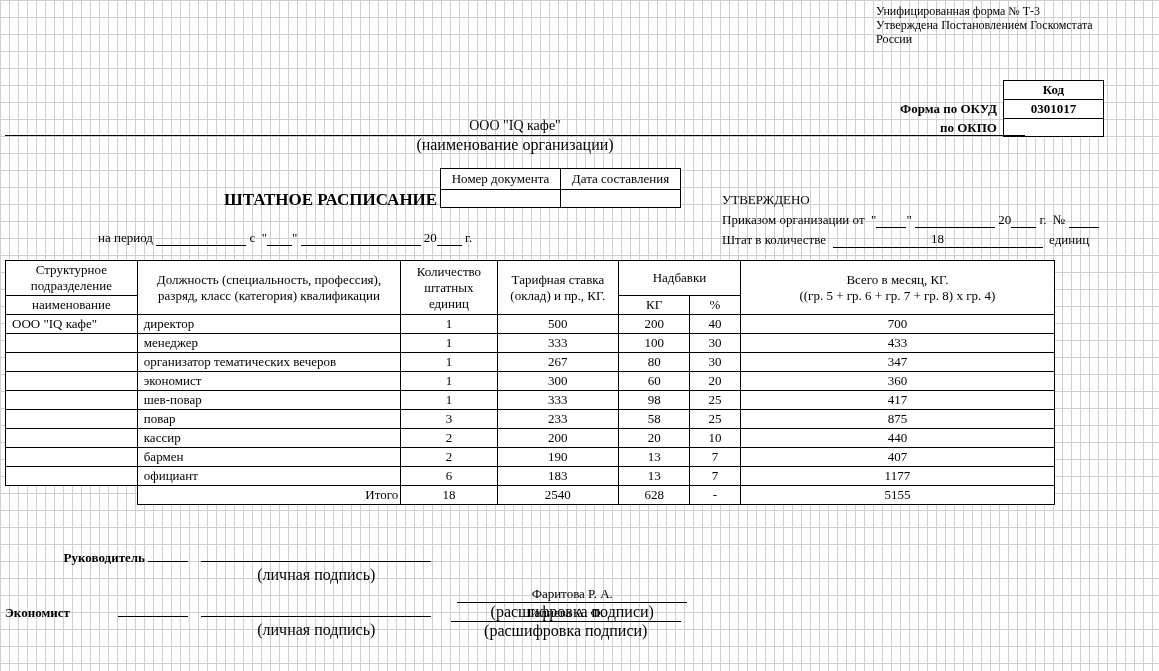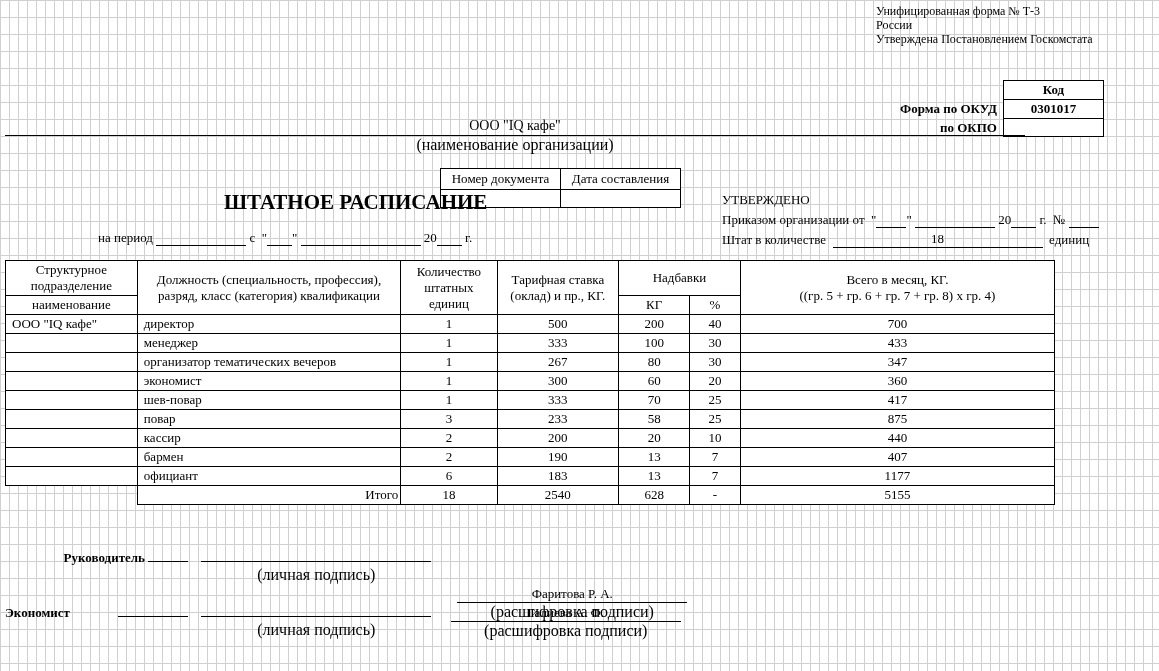--- a/index.html
+++ b/index.html
@@ -116,22 +116,22 @@
     }
   </style>
 </head>
 <body>
 
 <div class="grid-bg"></div>
 <div class="sheet">
 
   <div class="abs small-note" style="left:876px; top:4px; width:260px;">
     <div>Унифицированная форма № Т-3</div>
+    <div>Утверждена Постановлением Госкомстата</div>
     <div>России</div>
-    <div>Утверждена Постановлением Госкомстата</div>
   </div>
 
   <div class="abs" style="left:900px; top:80px;">
     <table class="code-table">
       <tbody>
           <tr>
         <td style="border:none; background:transparent;"></td>
         <td class="thick-border" style="min-width:100px;">Код</td>
       </tr>
       <tr>
@@ -159,21 +159,21 @@
         <td>Дата составления</td>
       </tr>
       <tr>
         <td></td>
         <td></td>
       </tr>
     </tbody>
       </table>
   </div>
 
-  <div class="abs bold" style="left:224px; top:190px; font-size:21px;">ШТАТНОЕ РАСПИСАНИЕ</div>
+  <div class="abs bold" style="left:224px; top:190px; font-size:17px;">ШТАТНОЕ РАСПИСАНИЕ</div>
 
   <div class="abs" style="left:98px; top:228px; font-size:13px;">
     <span>на период</span>
     <span class="u-line" style="width:90px;"></span>
     <span>с</span>
     &nbsp;"<span class="u-line" style="width:25px;"></span>"
     <span class="u-line" style="width:120px;"></span>
     <span>20</span><span class="u-line" style="width:25px;"></span>
     <span>г.</span>
   </div>
@@ -251,21 +251,21 @@
             <td class="center">300</td>
             <td class="center">60</td>
             <td class="center">20</td>
             <td class="center">360</td>
           </tr>
           <tr>
             <td class="left"></td>
             <td class="left">шев-повар</td>
             <td class="center">1</td>
             <td class="center">333</td>
-            <td class="center">70</td>
+            <td class="center">98</td>
             <td class="center">25</td>
             <td class="center">417</td>
           </tr>
           <tr>
             <td class="left"></td>
             <td class="left">повар</td>
             <td class="center">3</td>
             <td class="center">233</td>
             <td class="center">58</td>
             <td class="center">25</td>

